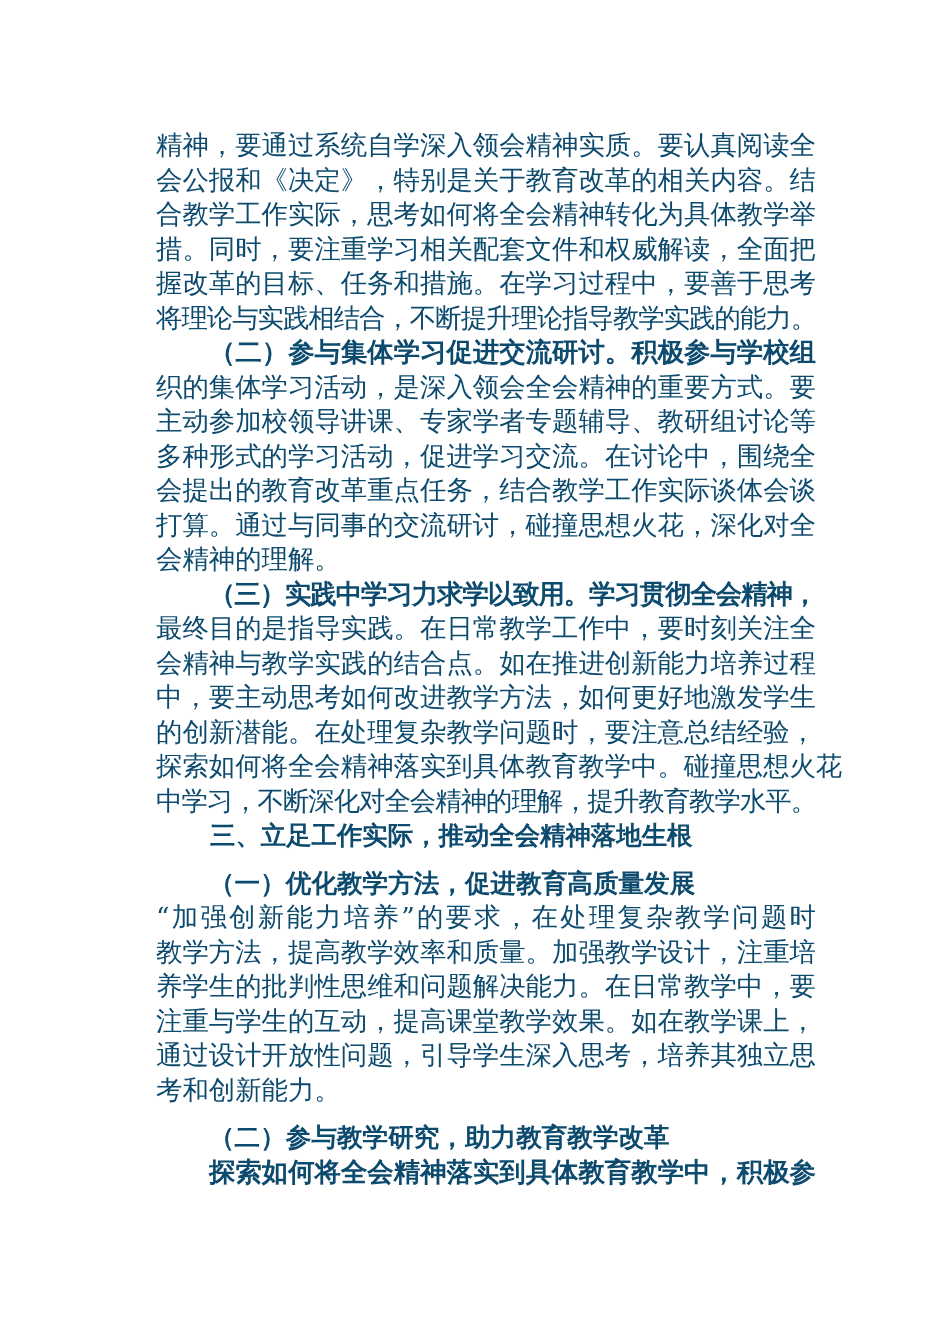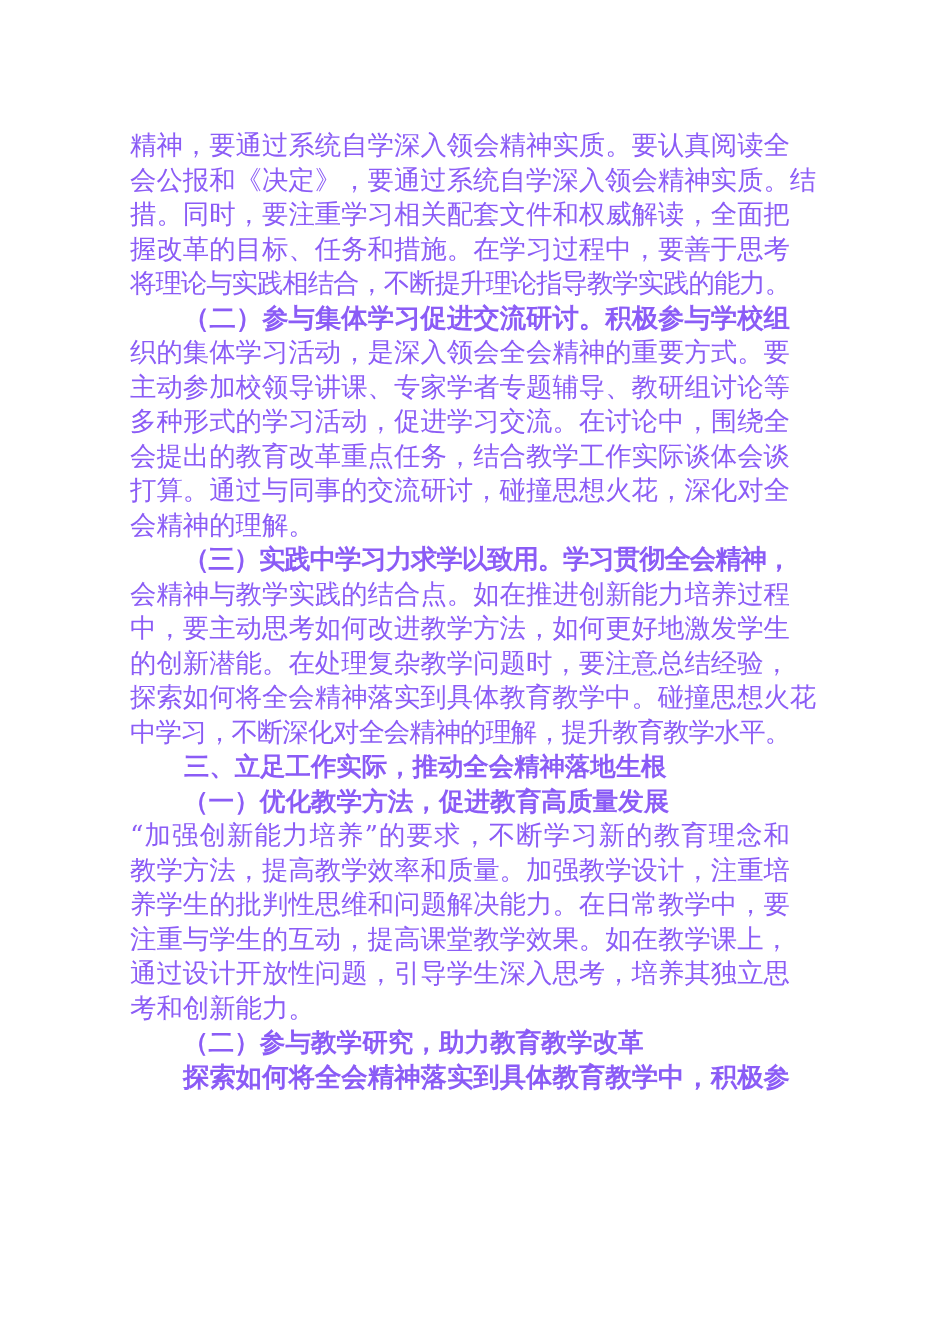--- a/index.html
+++ b/index.html
@@ -8,24 +8,24 @@
       background: #ffffff;
     }
     body {
       width: 950px;
       height: 1344px;
       overflow: hidden;
       position: relative;
     }
     .page {
       position: absolute;
-      left: 130px;
+      left: 156px;
       top: 128px;
       width: 660px;
-      color: #8b5cf6;
+      color: #0c4a6e;
     }
     .line {
       height: 34.5px;
       line-height: 34.5px;
       font-family: "DejaVu Serif", "Liberation Serif", serif;
       font-size: 26.4px;
       white-space: nowrap;
       text-align: justify;
       text-align-last: justify;
       text-justify: inter-character;
@@ -49,60 +49,63 @@
       text-align: right;
       text-align-last: left;
       padding-left: 54px;
     }
     .line.subheading {
       font-weight: 600;
       font-size: 25.6px;
       text-align: left;
       text-align-last: left;
       padding-left: 53px;
+      margin-top: 13px;
     }
   </style>
 </head>
 <body>
 
 <div class="page">
 
   <div>
     <div class="line">精神，要通过系统自学深入领会精神实质。要认真阅读全</div>
-    <div class="line">会公报和《决定》，要通过系统自学深入领会精神实质。结</div>
+    <div class="line">会公报和《决定》，特别是关于教育改革的相关内容。结</div>
+    <div class="line">合教学工作实际，思考如何将全会精神转化为具体教学举</div>
     <div class="line">措。同时，要注重学习相关配套文件和权威解读，全面把</div>
     <div class="line">握改革的目标、任务和措施。在学习过程中，要善于思考</div>
     <div class="line tight">将理论与实践相结合，不断提升理论指导教学实践的能力。</div>
   </div>
 
   <div>
     <div class="line indent">（二）参与集体学习促进交流研讨。积极参与学校组</div>
     <div class="line">织的集体学习活动，是深入领会全会精神的重要方式。要</div>
     <div class="line">主动参加校领导讲课、专家学者专题辅导、教研组讨论等</div>
     <div class="line">多种形式的学习活动，促进学习交流。在讨论中，围绕全</div>
     <div class="line">会提出的教育改革重点任务，结合教学工作实际谈体会谈</div>
     <div class="line">打算。通过与同事的交流研讨，碰撞思想火花，深化对全</div>
     <div class="line last">会精神的理解。</div>
   </div>
 
   <div>
     <div class="line indent tight">（三）实践中学习力求学以致用。学习贯彻全会精神，</div>
+    <div class="line">最终目的是指导实践。在日常教学工作中，要时刻关注全</div>
     <div class="line">会精神与教学实践的结合点。如在推进创新能力培养过程</div>
     <div class="line">中，要主动思考如何改进教学方法，如何更好地激发学生</div>
     <div class="line">的创新潜能。在处理复杂教学问题时，要注意总结经验，</div>
     <div class="line">探索如何将全会精神落实到具体教育教学中。碰撞思想火花</div>
     <div class="line tight">中学习，不断深化对全会精神的理解，提升教育教学水平。</div>
   </div>
 
   <div class="line heading">三、立足工作实际，推动全会精神落地生根</div>
 
   <div class="line subheading">（一）优化教学方法，促进教育高质量发展</div>
 
   <div>
-    <div class="line">“加强创新能力培养”的要求，不断学习新的教育理念和</div>
+    <div class="line">“加强创新能力培养”的要求，在处理复杂教学问题时</div>
     <div class="line">教学方法，提高教学效率和质量。加强教学设计，注重培</div>
     <div class="line">养学生的批判性思维和问题解决能力。在日常教学中，要</div>
     <div class="line">注重与学生的互动，提高课堂教学效果。如在教学课上，</div>
     <div class="line">通过设计开放性问题，引导学生深入思考，培养其独立思</div>
     <div class="line last">考和创新能力。</div>
   </div>
 
   <div class="line subheading">（二）参与教学研究，助力教育教学改革</div>
 
   <div>

